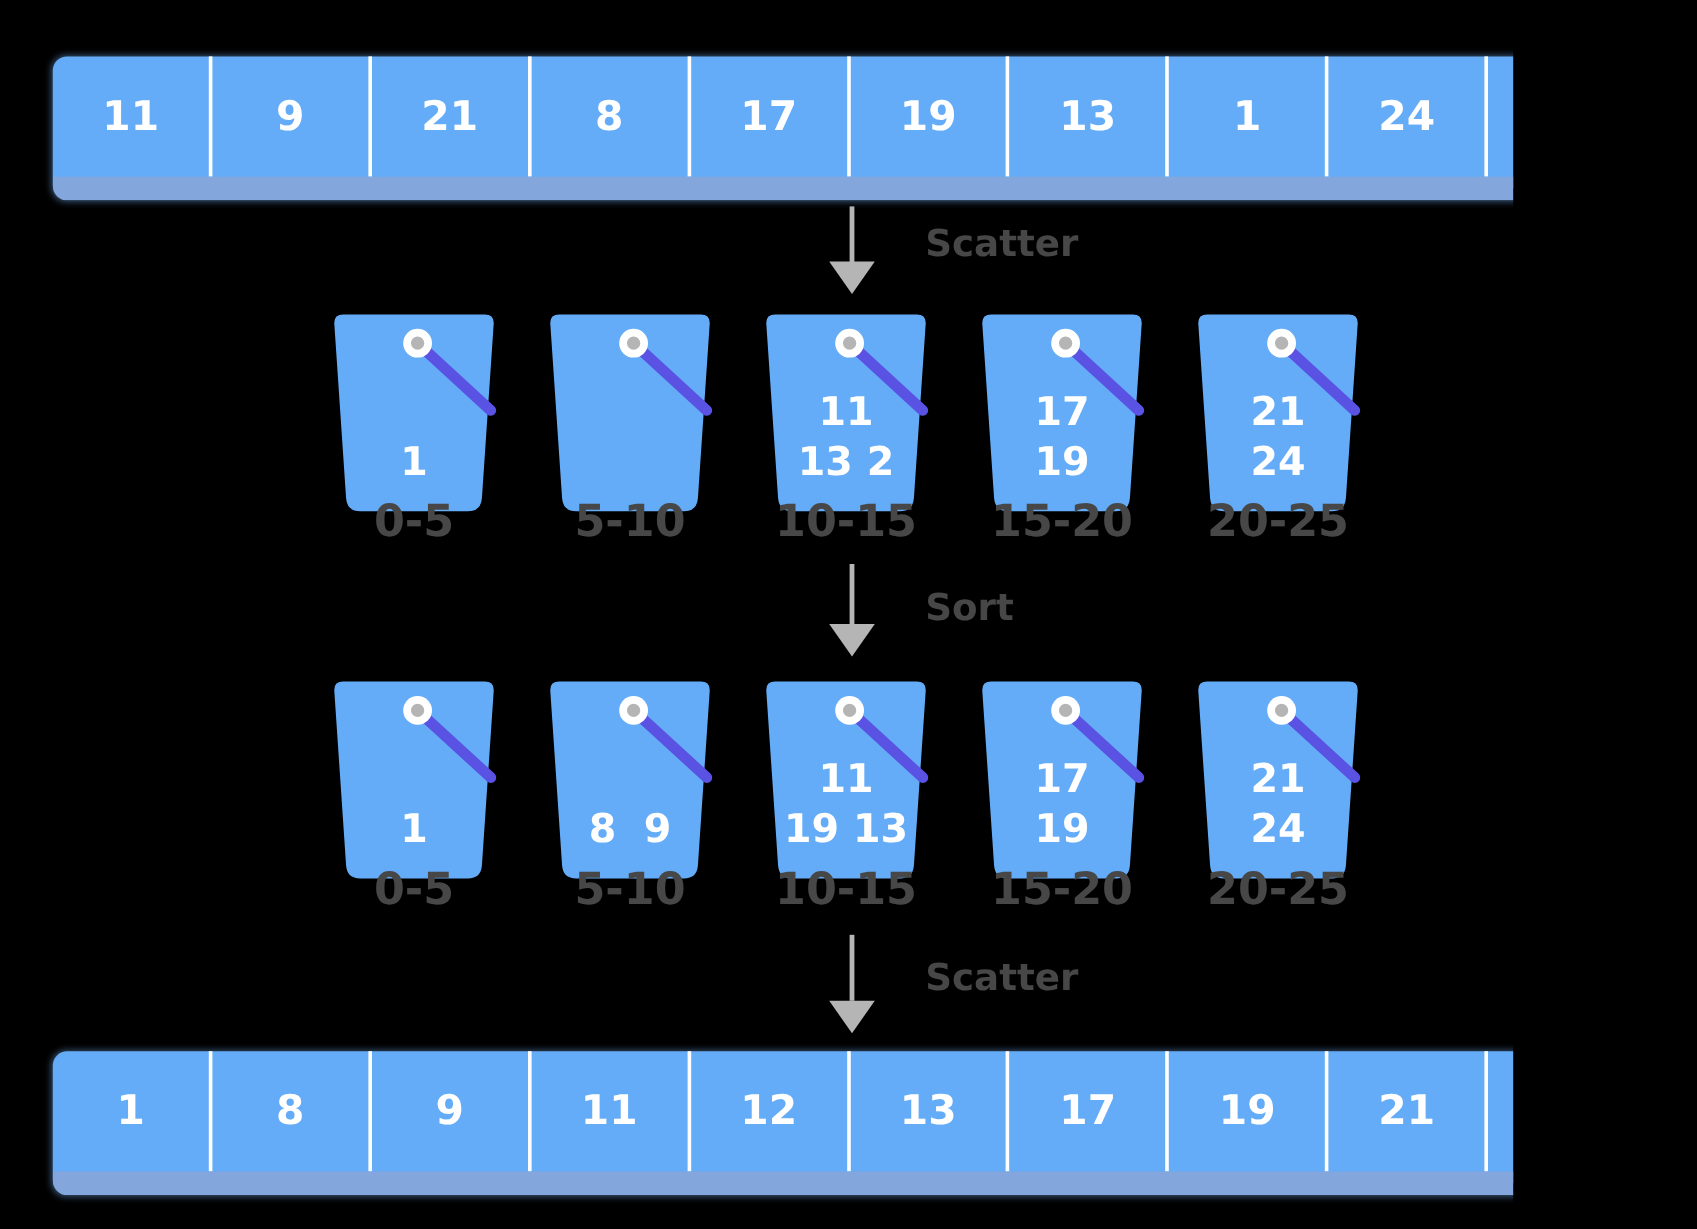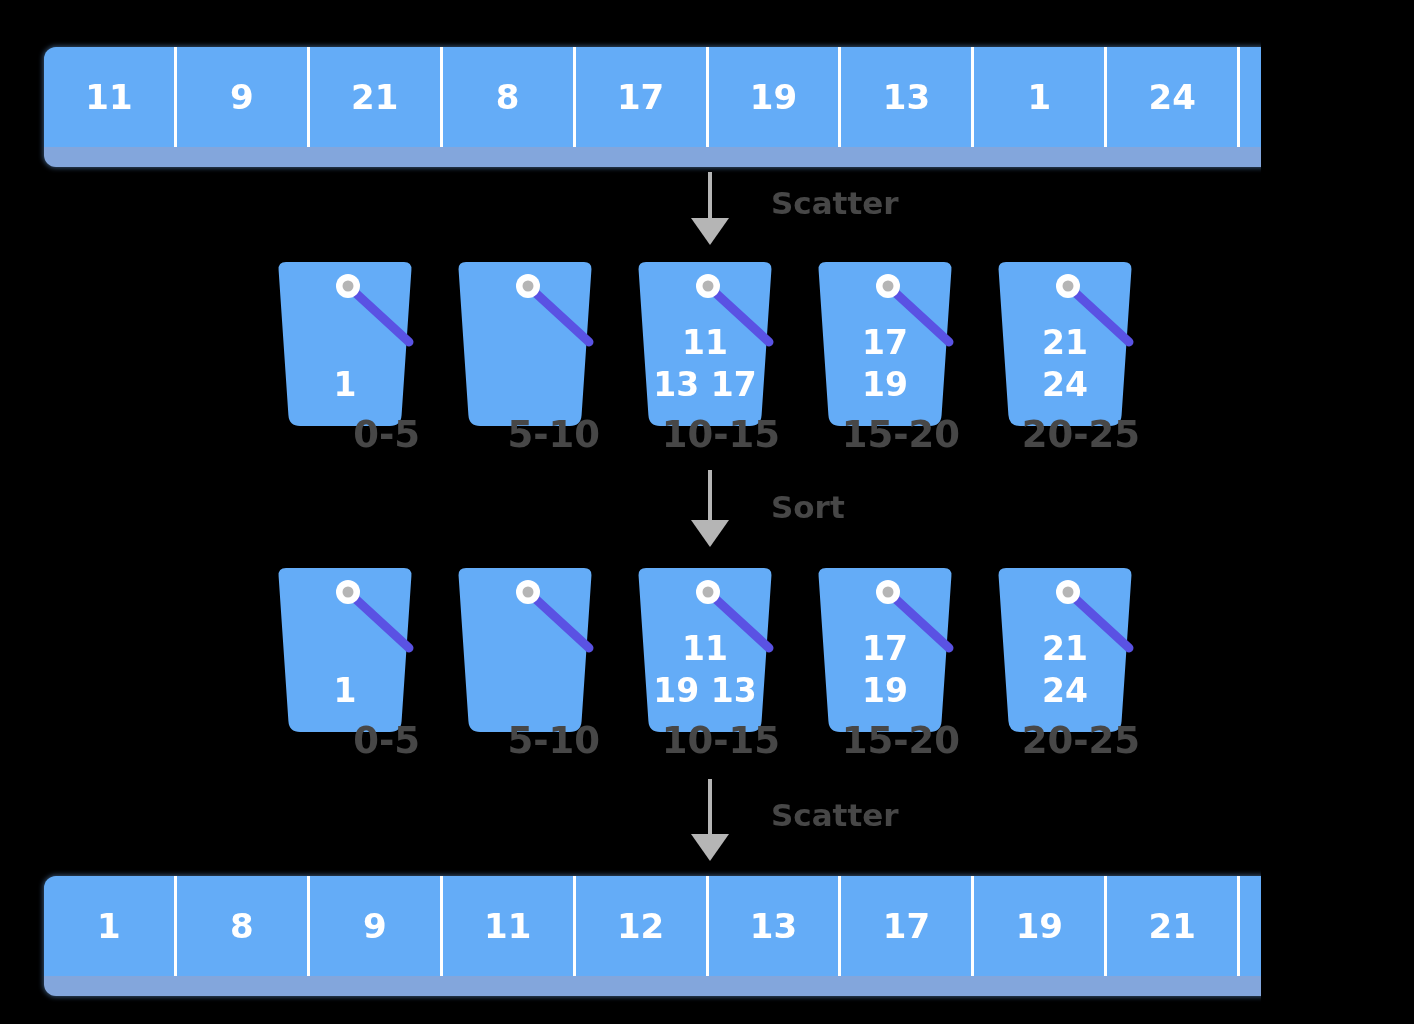--- a/index.html
+++ b/index.html
@@ -40,21 +40,21 @@
   .bucket-lines{
     position:absolute;top:0;left:0;width:150px;height:167px;box-sizing:border-box;
     display:flex;flex-direction:column;justify-content:flex-end;align-items:center;
     padding-bottom:20px;
   }
   .bline{
     height:42px;line-height:42px;font-size:33px;font-weight:700;color:#fff;
     white-space:pre;text-align:center;
   }
   .bucket-label{
-    margin-top:-16px;text-align:right;font-size:37px;font-weight:800;color:#474747;
+    margin-top:-16px;text-align:center;font-size:37px;font-weight:800;color:#474747;
   }
 </style>
 </head>
 <body>
 
 <div id="stage">
 
   <div class="array array-top">
     <div class="cell">11</div>
     <div class="cell">9</div>
@@ -97,21 +97,21 @@
     </div>
     <div class="bucket b2">
       <svg viewBox="0 0 150 170">
         <path d="M16 3 L134 3 Q142 3 141.4 11 L131.6 156 Q130.9 167 119.9 167 L30.1 167 Q19.1 167 18.4 156 L8.6 11 Q8 3 16 3 Z" fill="#64acf7"></path>
         <line x1="78" y1="27" x2="139" y2="83" stroke="#5a52e3" stroke-width="9" stroke-linecap="round"></line>
         <circle cx="78" cy="27" r="12" fill="#ffffff"></circle>
         <circle cx="78" cy="27" r="5.5" fill="#b5b5b5"></circle>
       </svg>
       <div class="bucket-lines">
         <div class="bline">11</div>
-        <div class="bline">13 17</div>
+        <div class="bline">13 2</div>
       </div>
       <div class="bucket-label">10-15</div>
     </div>
     <div class="bucket b3">
       <svg viewBox="0 0 150 170">
         <path d="M16 3 L134 3 Q142 3 141.4 11 L131.6 156 Q130.9 167 119.9 167 L30.1 167 Q19.1 167 18.4 156 L8.6 11 Q8 3 16 3 Z" fill="#64acf7"></path>
         <line x1="78" y1="27" x2="139" y2="83" stroke="#5a52e3" stroke-width="9" stroke-linecap="round"></line>
         <circle cx="78" cy="27" r="12" fill="#ffffff"></circle>
         <circle cx="78" cy="27" r="5.5" fill="#b5b5b5"></circle>
       </svg>
@@ -154,20 +154,24 @@
       </div>
       <div class="bucket-label">0-5</div>
     </div>
     <div class="bucket b1">
       <svg viewBox="0 0 150 170">
         <path d="M16 3 L134 3 Q142 3 141.4 11 L131.6 156 Q130.9 167 119.9 167 L30.1 167 Q19.1 167 18.4 156 L8.6 11 Q8 3 16 3 Z" fill="#64acf7"></path>
         <line x1="78" y1="27" x2="139" y2="83" stroke="#5a52e3" stroke-width="9" stroke-linecap="round"></line>
         <circle cx="78" cy="27" r="12" fill="#ffffff"></circle>
         <circle cx="78" cy="27" r="5.5" fill="#b5b5b5"></circle>
       </svg>
+      <div class="bucket-lines">
+        <div class="bline"></div>
+        <div class="bline">8  9</div>
+      </div>
       <div class="bucket-label">5-10</div>
     </div>
     <div class="bucket b2">
       <svg viewBox="0 0 150 170">
         <path d="M16 3 L134 3 Q142 3 141.4 11 L131.6 156 Q130.9 167 119.9 167 L30.1 167 Q19.1 167 18.4 156 L8.6 11 Q8 3 16 3 Z" fill="#64acf7"></path>
         <line x1="78" y1="27" x2="139" y2="83" stroke="#5a52e3" stroke-width="9" stroke-linecap="round"></line>
         <circle cx="78" cy="27" r="12" fill="#ffffff"></circle>
         <circle cx="78" cy="27" r="5.5" fill="#b5b5b5"></circle>
       </svg>
       <div class="bucket-lines">

